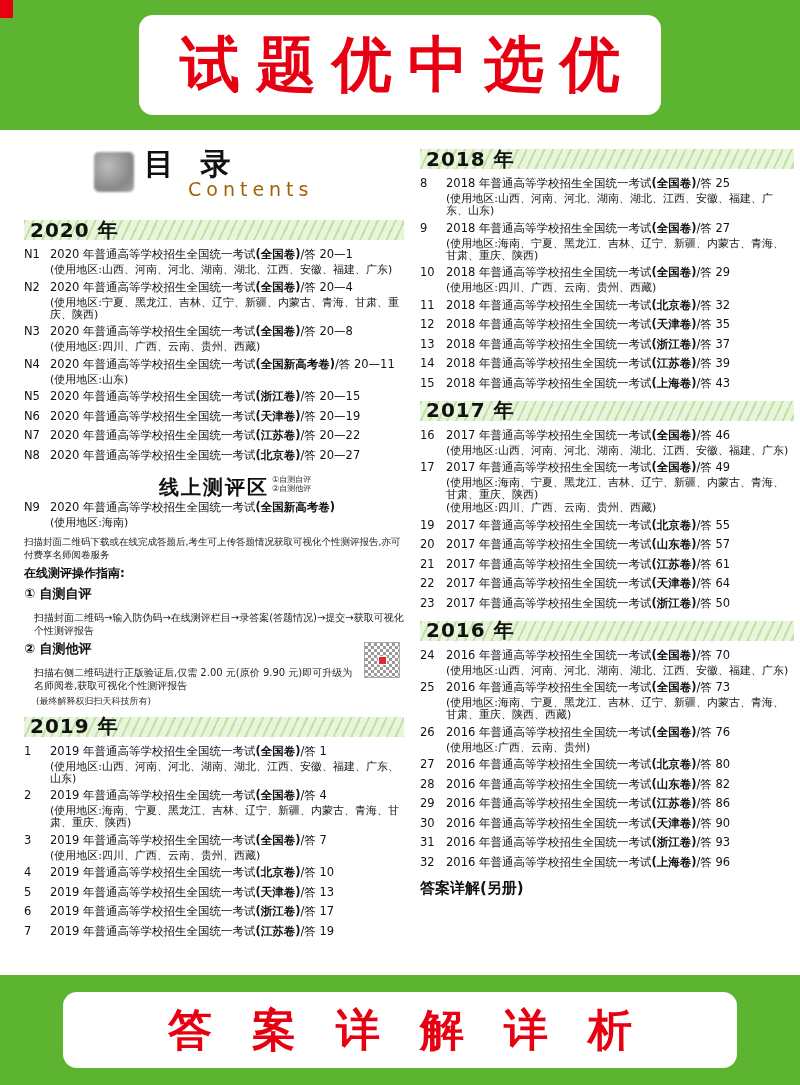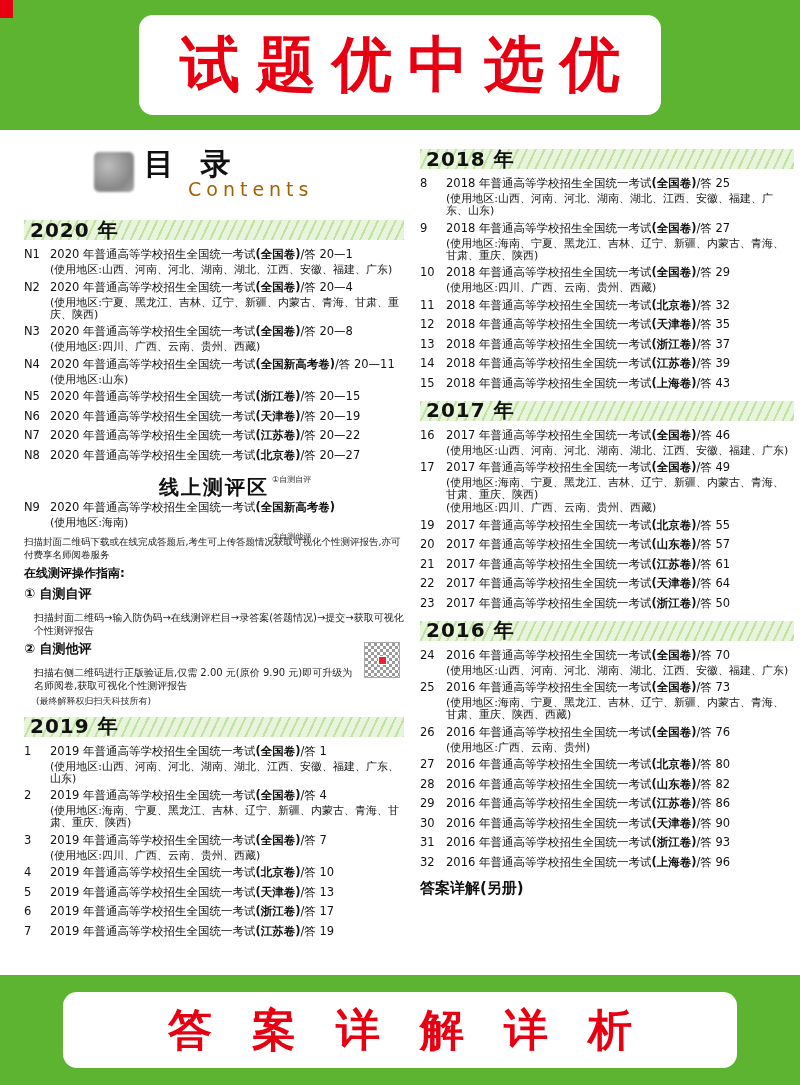--- a/index.html
+++ b/index.html
@@ -46,21 +46,21 @@
   .entry .no { flex:0 0 26px; }
   .entry .line { flex:1; white-space:nowrap; }
   .entry .line b { font-weight:bold; }
   .regions { font-size:11px; line-height:12px; padding-left:26px; margin-top:1px; color:#151515; }
 
   
   .online-box { margin-top:10px; position:relative; }
   .online-header { position:relative; text-align:center; margin:6px 0 3px; height:22px; }
   .online-title { font-size:20px; font-weight:bold; letter-spacing:2px; }
   .online-side { position:absolute; left:248px; top:1px; display:flex; flex-direction:column;
-    font-size:8px; line-height:9.5px; text-align:left; color:#333;gap:48px; }
+    font-size:8px; line-height:9.5px; text-align:left; color:#333; }
   .fine-print { font-size:9.5px; line-height:13px; margin:6px 0 4px; color:#222; }
   .guide-title { font-size:12px; font-weight:bold; margin:2px 0 2px; }
   .step-label { font-size:13px; font-weight:bold; margin:3px 0 1px; }
   .step-text { font-size:10px; line-height:13px; margin:8px 0 2px 10px; color:#222; }
   .guide-step.with-qr { position:relative; padding-right:46px; }
   .qr { position:absolute; right:4px; top:2px; width:36px; height:36px;
     background:repeating-conic-gradient(#8a8a8a 0 25%, #ffffff 0 50%) 0 0/6px 6px;
     border:1px solid #9a9a9a; opacity:.85; }
   .qr-center { position:absolute; left:13px; top:13px; width:9px; height:9px; background:#e60012; border:1px solid #fff; }
   .footnote { font-size:9px; color:#333; margin:3px 0 0 12px; }

